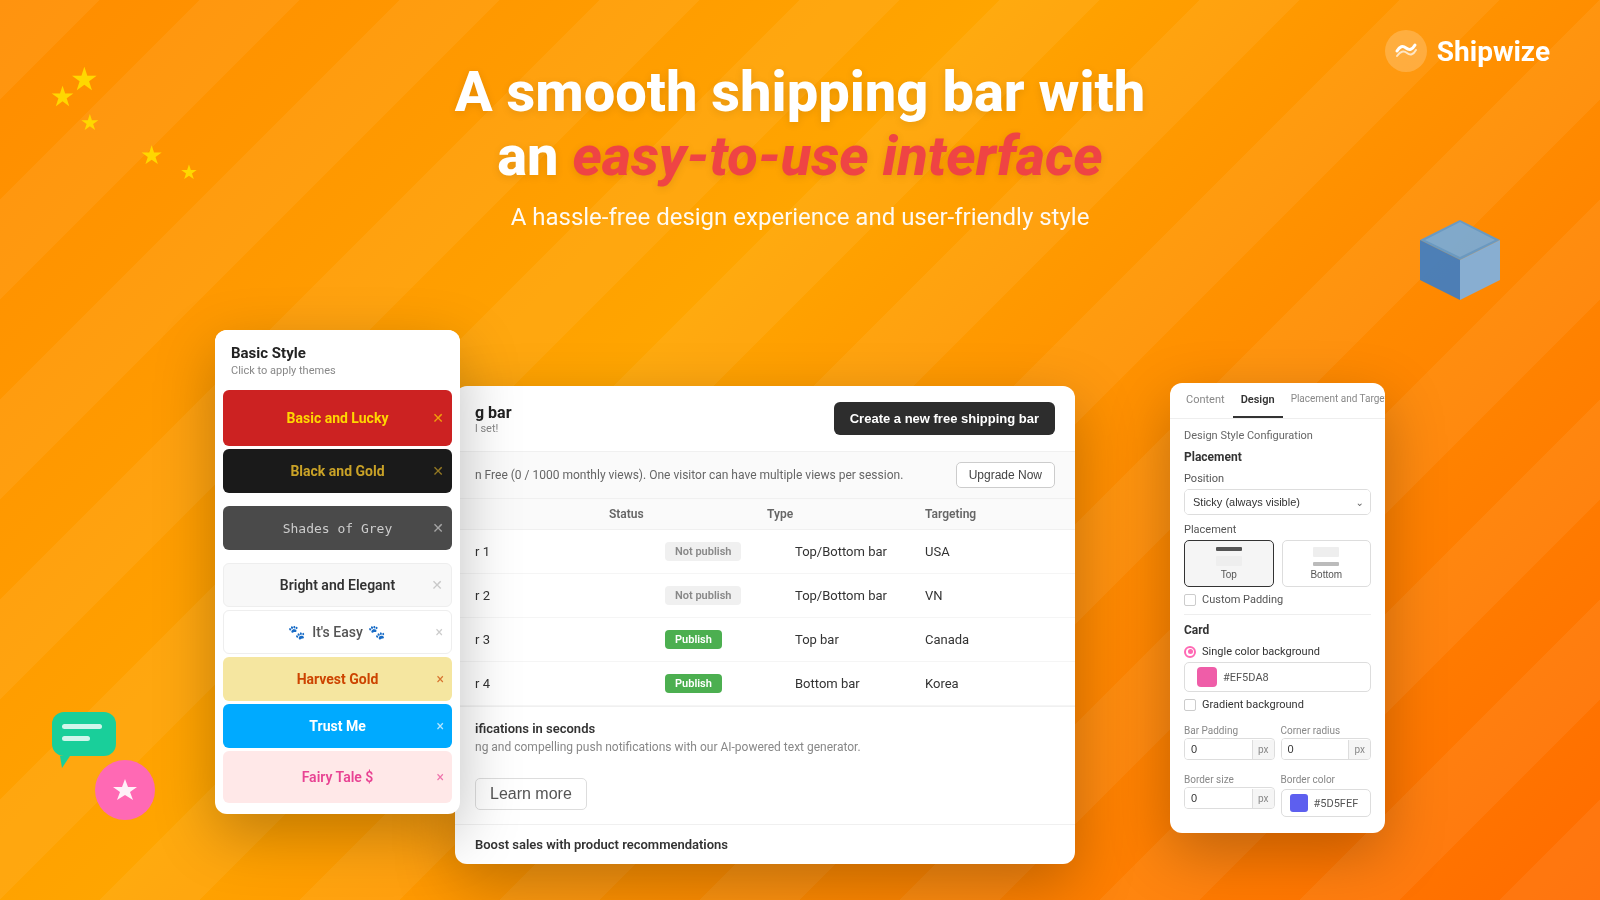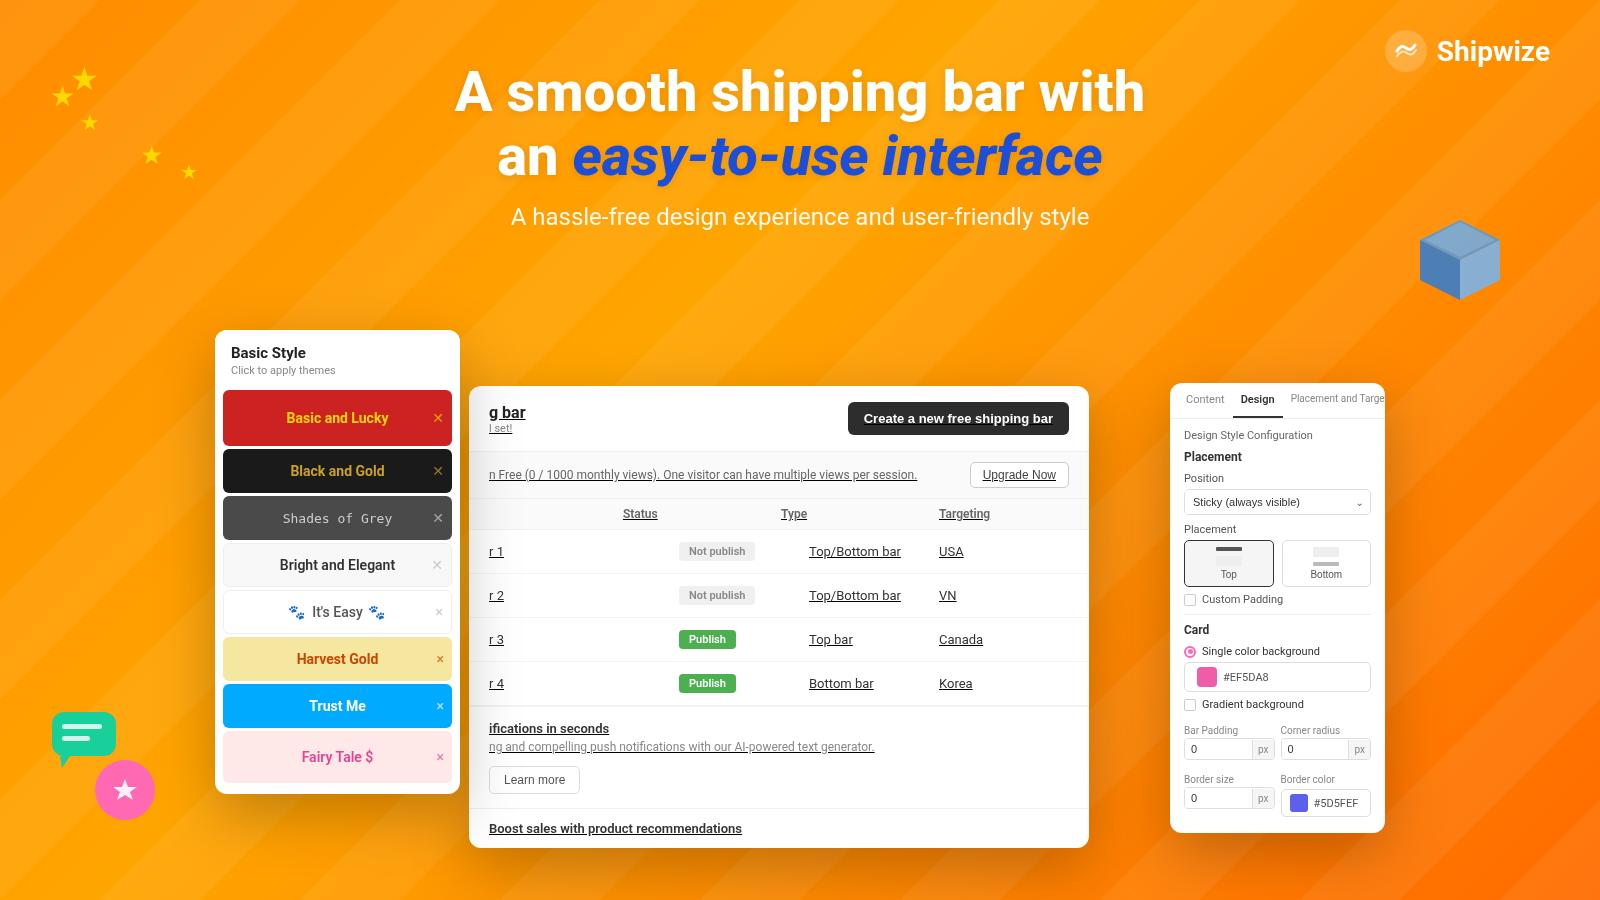--- a/index.html
+++ b/index.html
@@ -55,21 +55,21 @@
       text-align: center;
     }
     .headline {
       font-size: 56px;
       font-weight: 800;
       color: white;
       line-height: 1.15;
       text-shadow: 0 2px 8px rgba(0,0,0,0.1);
     }
     .headline .highlight {
-      color: #1d4ed8;
+      color: #ef4444;
       font-style: italic;
     }
     .subheadline {
       font-size: 24px;
       color: white;
       margin-top: 14px;
       font-weight: 400;
       opacity: 0.95;
     }
 
@@ -222,28 +222,27 @@
     
     .theme-fairy-tale {
       background: #FFE8E8;
     }
     .theme-fairy-tale .theme-item-label { color: #E84393; }
 
     
     .middle-panel {
       position: absolute;
       top: 386px;
-      left: 469px;
+      left: 455px;
       width: 620px;
       background: white;
       border-radius: 12px;
       box-shadow: 0 20px 60px rgba(0,0,0,0.25);
       z-index: 9;
       overflow: hidden;
-      text-decoration: underline;
     }
     .middle-panel-top {
       display: flex;
       align-items: center;
       justify-content: space-between;
       padding: 16px 20px;
       border-bottom: 1px solid #f0f0f0;
     }
     .middle-panel-title {
       font-size: 16px;
@@ -334,25 +333,25 @@
       font-weight: 600;
       color: #333;
       margin-bottom: 4px;
     }
     .bottom-section-desc {
       font-size: 12px;
       color: #888;
     }
     .learn-more-btn {
       display: inline-block;
-      margin-top: 12px;
+      margin-top: 24px;
       padding: 6px 14px;
       border: 1px solid #ddd;
       border-radius: 5px;
-      font-size: 12px;
+      font-size: 16px;
       color: #555;
       cursor: pointer;
       background: white;
     }
     .boost-section {
       padding: 12px 20px;
       border-top: 1px solid #f0f0f0;
     }
     .boost-title {
       font-size: 13px;
@@ -662,21 +661,21 @@
   <div class="theme-item theme-basic-lucky" style="background:#CC2222; margin:3px 8px; border-radius:6px; height:56px; display:flex; align-items:center; justify-content:center; position:relative;">
     <span class="theme-item-label" style="color:#FFD700; font-size:14px; font-weight:700;">Basic and Lucky</span>
     <span class="theme-close" style="color:#FFD700; opacity:0.7; position:absolute; right:8px; top:50%; transform:translateY(-50%);">✕</span>
   </div>
 
   <div class="theme-item theme-black-gold" style="background:#1a1a1a; margin:3px 8px; border-radius:6px; height:44px; display:flex; align-items:center; justify-content:center; position:relative;">
     <span class="theme-item-label" style="color:#C9A227; font-size:14px; font-weight:700;">Black and Gold</span>
     <span class="theme-close" style="color:#C9A227; opacity:0.7; position:absolute; right:8px; top:50%; transform:translateY(-50%);">✕</span>
   </div>
 
-  <div class="theme-item theme-shades-grey" style="background:#4a4a4a; margin:3px 8px; border-radius:6px; height:44px; display:flex; align-items:center; justify-content:center; position:relative;">
+  <div class="theme-item theme-shades-grey" style="background:#4a4a4a; margin:13px 8px; border-radius:6px; height:44px; display:flex; align-items:center; justify-content:center; position:relative;">
     <span class="theme-item-label" style="color:#ccc; font-size:13px; font-family:monospace; font-weight:400;">Shades of Grey</span>
     <span class="theme-close" style="color:#ccc; opacity:0.7; position:absolute; right:8px; top:50%; transform:translateY(-50%);">✕</span>
   </div>
 
   <div class="theme-item theme-bright-elegant" style="background:#f8f8f8; border:1px solid #eee; margin:3px 8px; border-radius:6px; height:44px; display:flex; align-items:center; justify-content:center; position:relative;">
     <span class="theme-item-label" style="color:#333; font-size:14px; font-weight:600;">Bright and Elegant</span>
     <span class="theme-close" style="color:#aaa; position:absolute; right:8px; top:50%; transform:translateY(-50%);">✕</span>
   </div>
 
   <div class="theme-item theme-its-easy" style="background:white; border:1px solid #eee; margin:3px 8px; border-radius:6px; height:44px; display:flex; align-items:center; justify-content:center; position:relative; gap:6px;">

